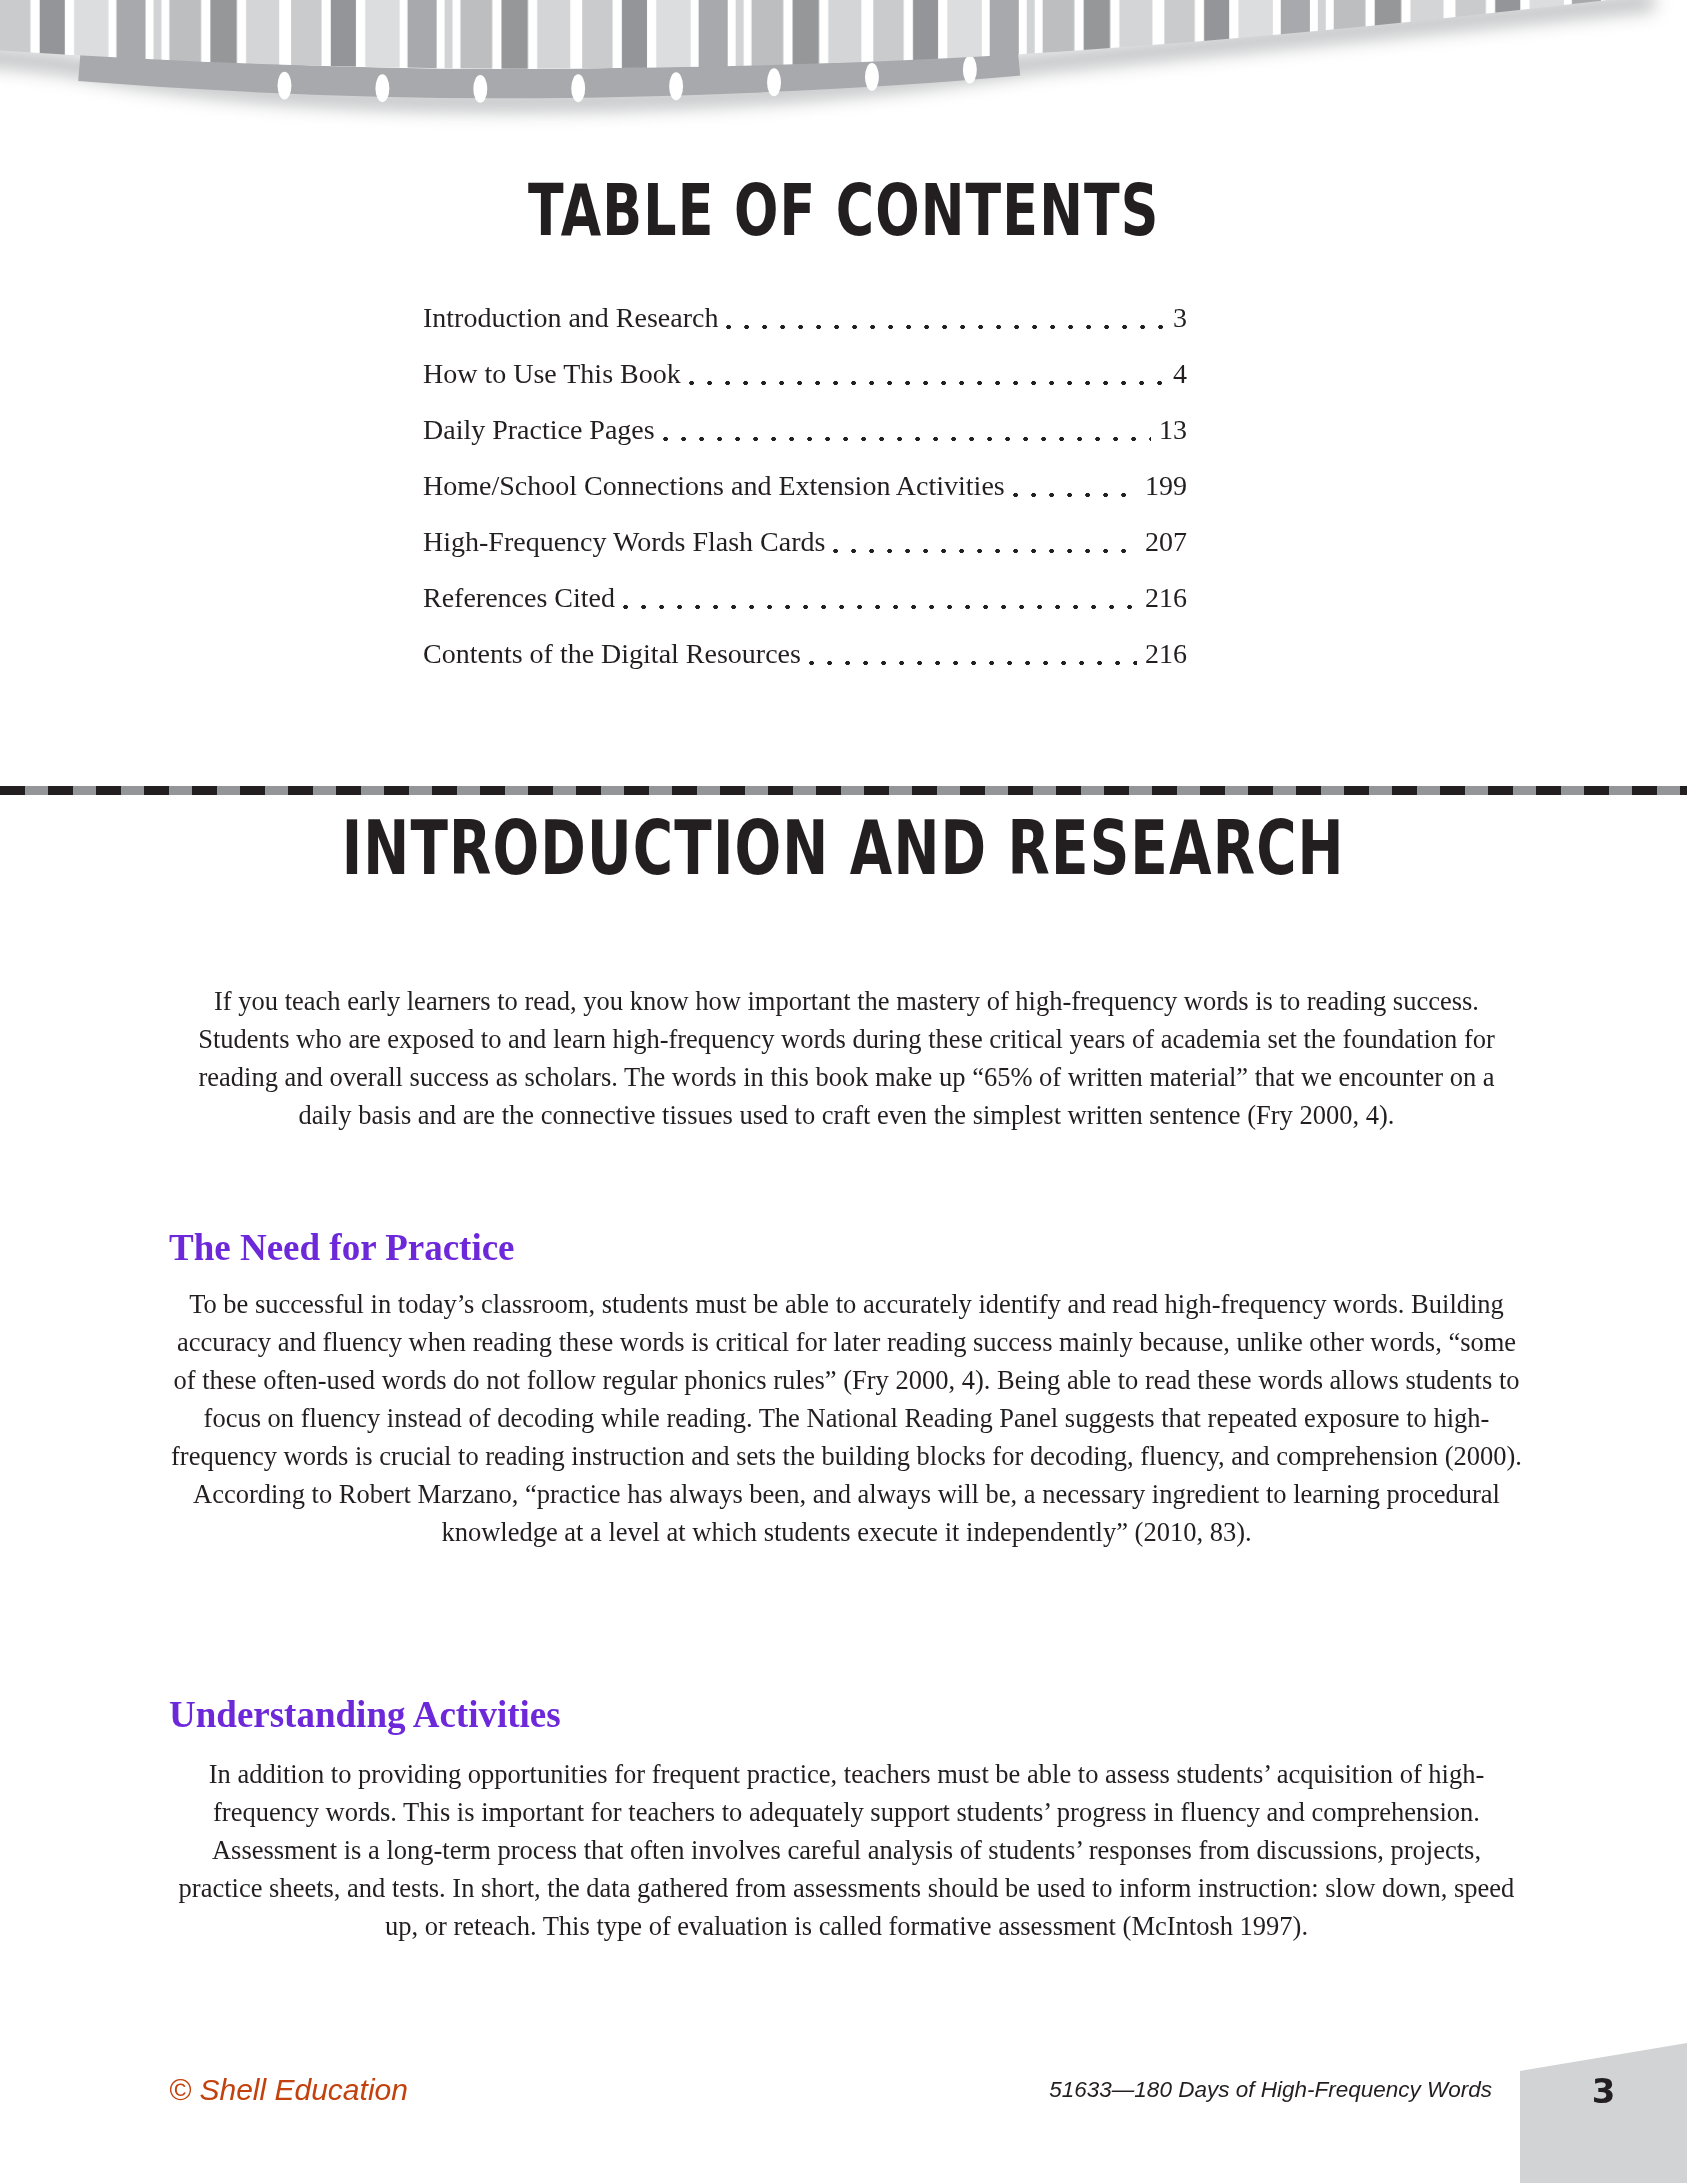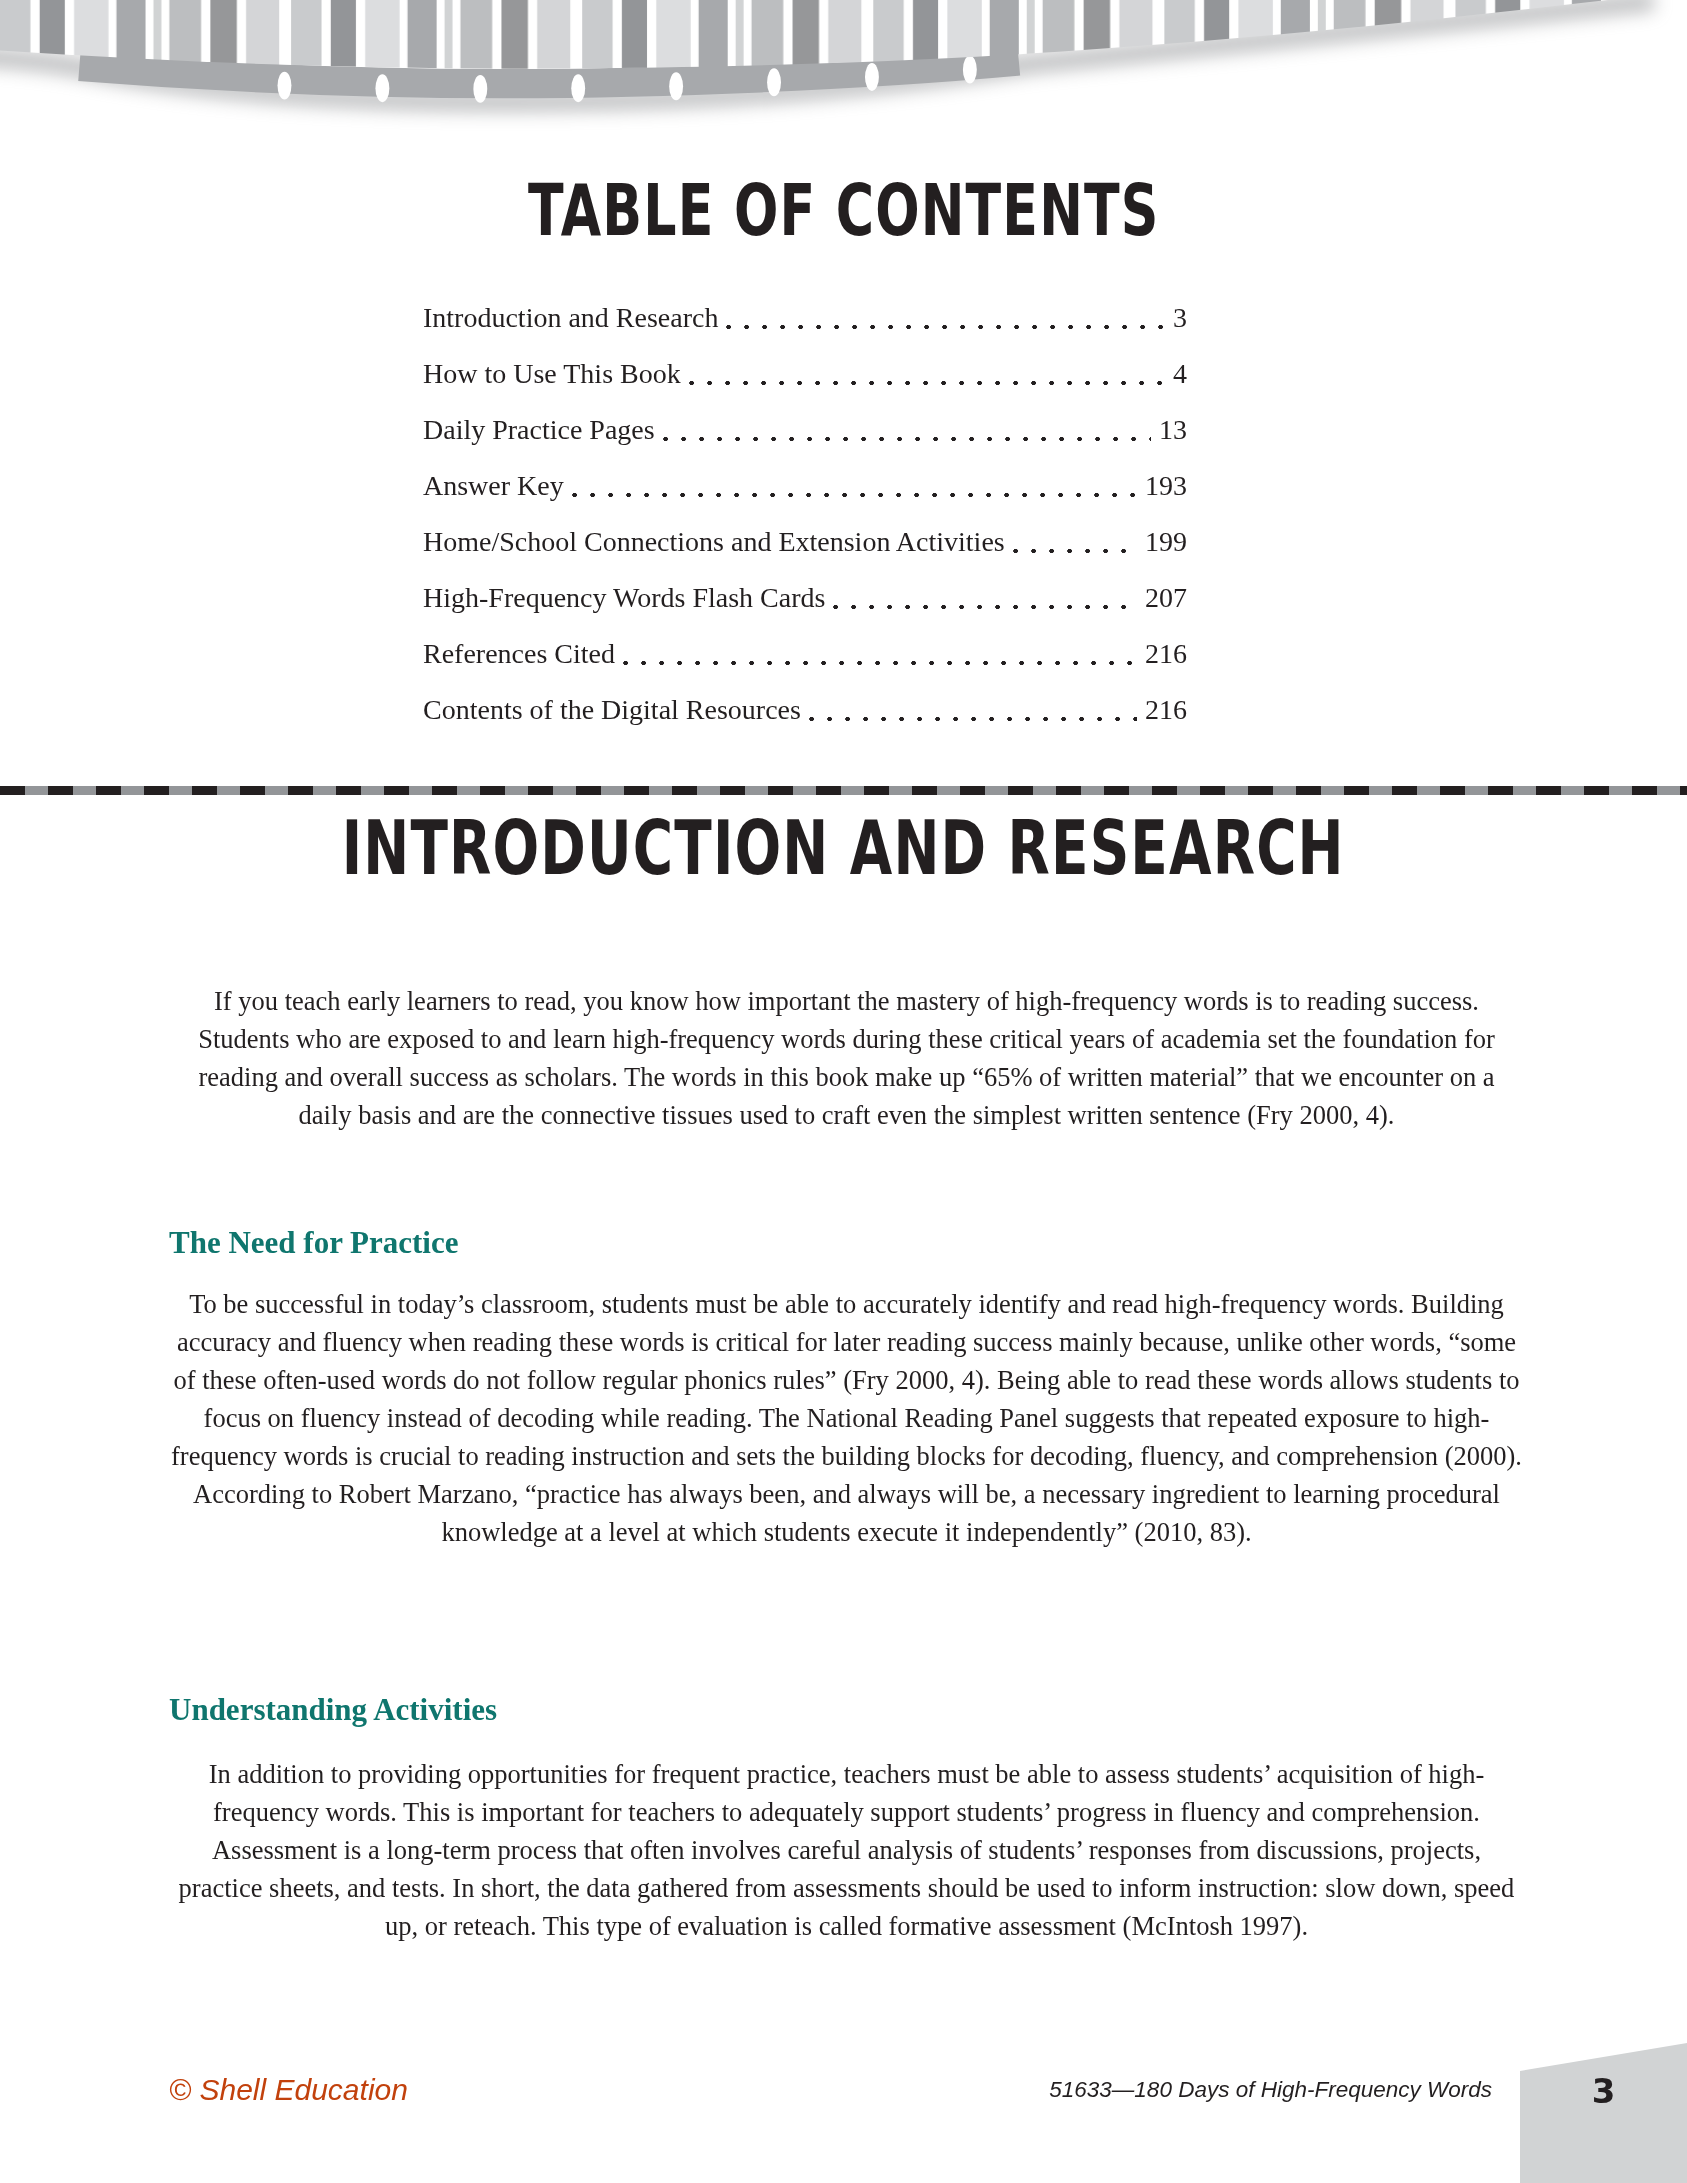--- a/index.html
+++ b/index.html
@@ -48,22 +48,22 @@
   .body-text{
     position:absolute;left:169px;width:1355px;
     font-size:26.5px;line-height:38px;color:#231f20;
     text-align:center;
   }
   .lead-paragraph{top:955px;}
   .p-need{top:1258px;}
   .p-assess{top:1728px;}
   .sub-heading{
     position:absolute;left:169px;
-    font-size:31px;font-weight:bold;line-height:34px;
-    color:#0f766e;
+    font-size:37px;font-weight:bold;line-height:34px;
+    color:#6d28d9;
   }
   .h-need{top:1200px;}
   .h-assess{top:1667px;}
   .italic{}
   
   .footer-copyright{
     position:absolute;left:169px;top:2077px;
     font-family:"Liberation Sans","DejaVu Sans",sans-serif;
     font-style:italic;font-size:30px;line-height:26.5px;color:#c2410c;
   }
@@ -137,25 +137,20 @@
       <span class="toc-label">How to Use This Book</span>
       <span class="toc-dots"></span>
       <span class="toc-page">4</span>
     </div>
     <div class="toc-row">
       <span class="toc-label">Daily Practice Pages</span>
       <span class="toc-dots"></span>
       <span class="toc-page">13</span>
     </div>
     <div class="toc-row">
-      <span class="toc-label">Answer Key</span>
-      <span class="toc-dots"></span>
-      <span class="toc-page">193</span>
-    </div>
-    <div class="toc-row">
       <span class="toc-label">Home/School Connections and Extension Activities</span>
       <span class="toc-dots"></span>
       <span class="toc-page">199</span>
     </div>
     <div class="toc-row">
       <span class="toc-label">High-Frequency Words Flash Cards</span>
       <span class="toc-dots"></span>
       <span class="toc-page">207</span>
     </div>
     <div class="toc-row">

